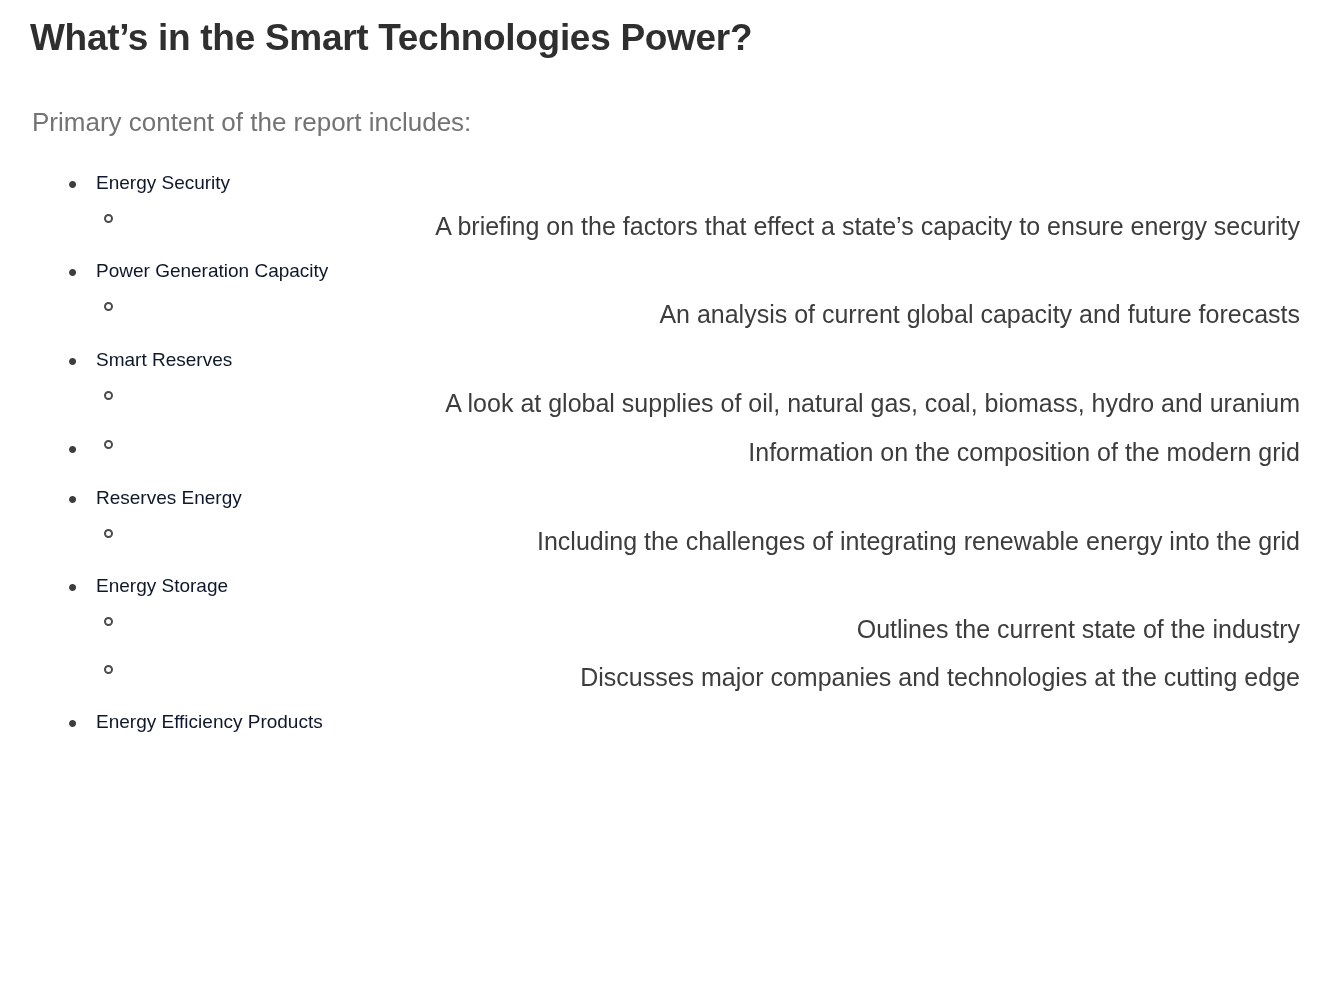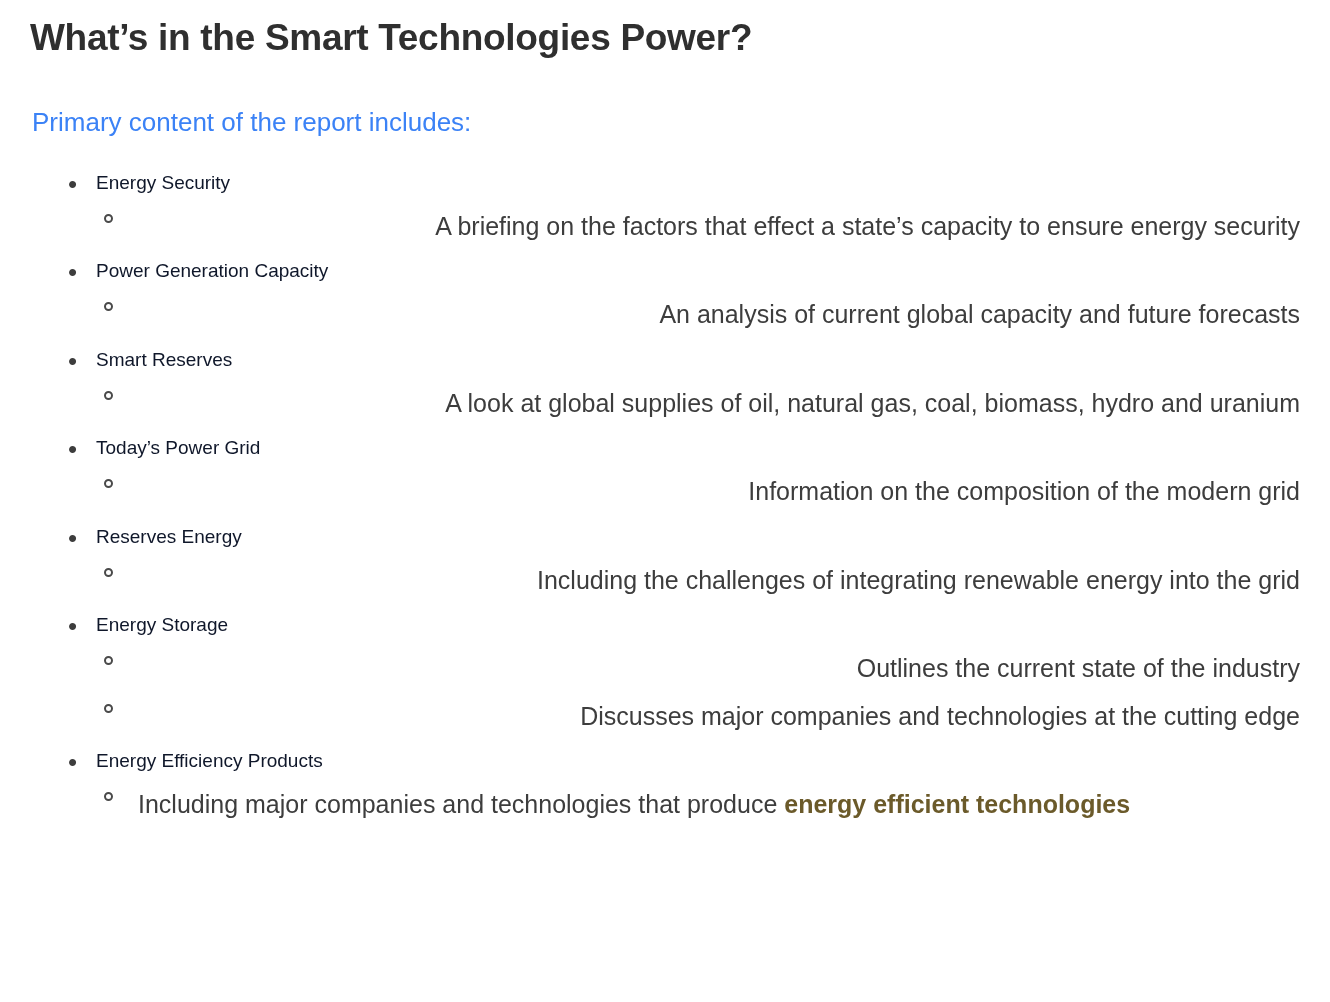--- a/index.html
+++ b/index.html
@@ -21,21 +21,21 @@
   .page-title {
     font-size: 37px;
     font-weight: bold;
     color: #2f2f2f;
     letter-spacing: -0.3px;
     margin: 0 0 0 0;
     line-height: 1.3;
   }
   .intro {
     font-size: 26px;
-    color: #3b82f6;
+    color: #737373;
     margin: 44px 0 0 2px;
     line-height: 1.3;
   }
   ul.level1 {
     list-style: none;
     margin: 26px 0 0 0;
     padding: 0;
   }
   ul.level1 > li.bullet-item {
     position: relative;
@@ -134,21 +134,20 @@
       <ul class="level2">
         <li class="sub-item">
           <span class="b2-marker"></span>
           <span class="b2-text">A look at global supplies of oil, natural gas, coal, biomass, hydro and uranium</span>
         </li>
       </ul>
     </li>
 
     <li class="bullet-item">
       <span class="b1-marker">•</span>
-      <span class="b1-text">Today’s Power Grid</span>
       <ul class="level2">
         <li class="sub-item">
           <span class="b2-marker"></span>
           <span class="b2-text">Information on the composition of the modern grid</span>
         </li>
       </ul>
     </li>
 
     <li class="bullet-item">
       <span class="b1-marker">•</span>
@@ -172,22 +171,16 @@
         <li class="sub-item">
           <span class="b2-marker"></span>
           <span class="b2-text">Discusses major companies and technologies at the cutting edge</span>
         </li>
       </ul>
     </li>
 
     <li class="bullet-item">
       <span class="b1-marker">•</span>
       <span class="b1-text">Energy Efficiency Products</span>
-      <ul class="level2">
-        <li class="sub-item">
-          <span class="b2-marker"></span>
-          <span class="b2-text justify"><span>Including major companies and technologies that produce </span><span class="hl">energy efficient technologies</span></span>
-        </li>
-      </ul>
     </li>
 
   </ul>
 </div>
 
 </body></html>

